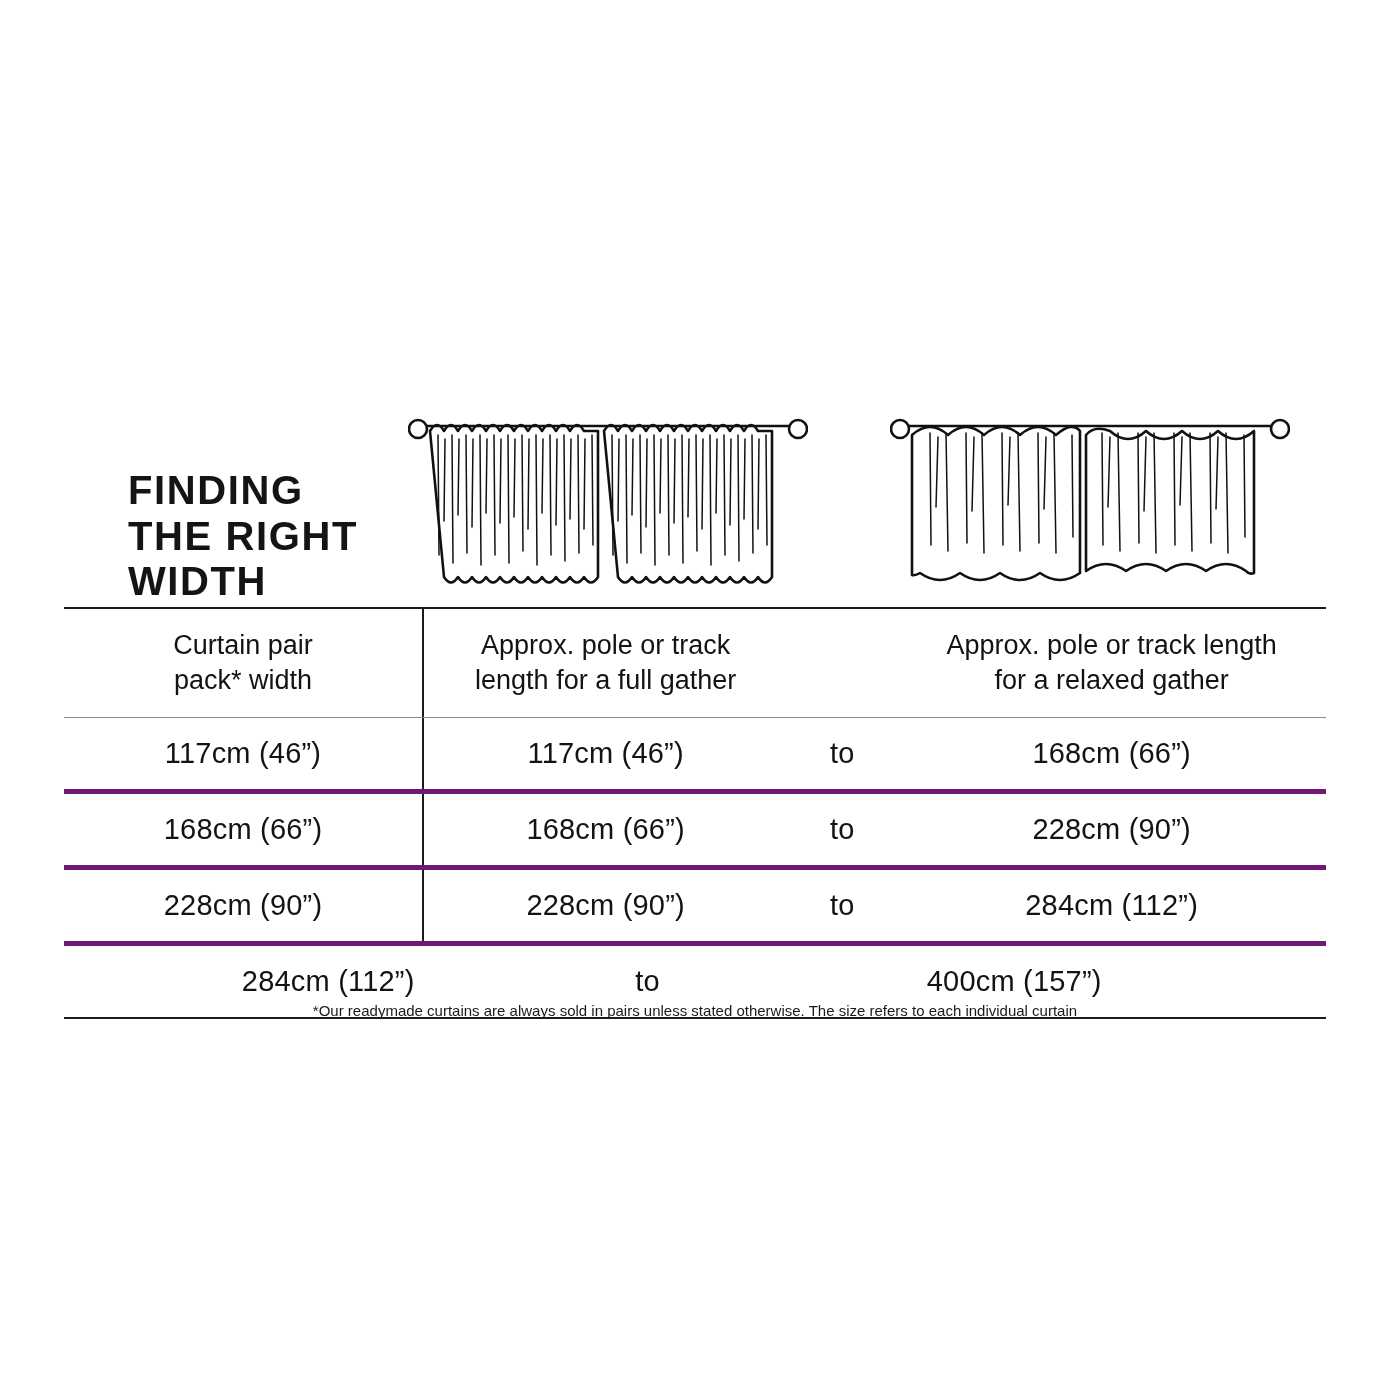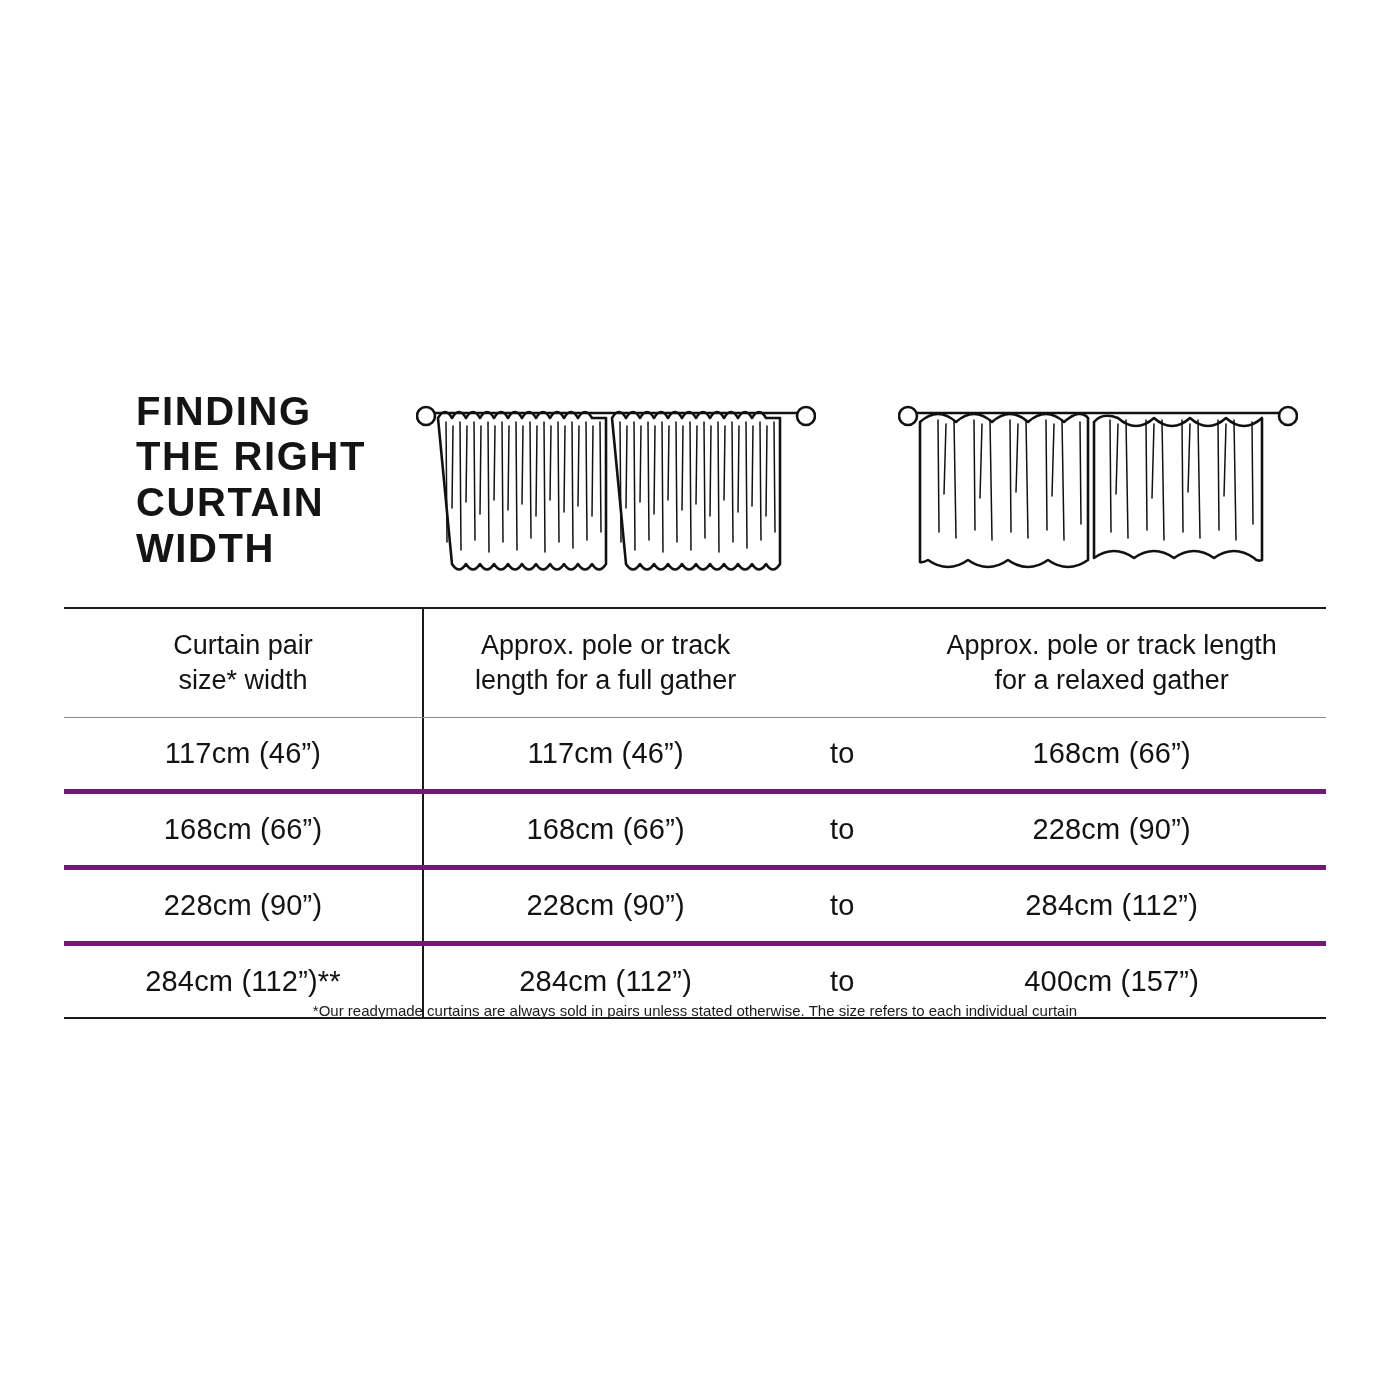--- a/index.html
+++ b/index.html
@@ -18,26 +18,26 @@
   #sheet {
     position: absolute;
     left: 0; top: 0;
     width: 1389px;
     height: 1389px;
     background: #fff;
   }
   
   .header-area {
     position: absolute;
-    left: 64px;
+    left: 56px;
     top: 355px;
     width: 1262px;
     height: 250px;
     display: flex;
-    align-items: center;
+    align-items: flex-end;
   }
   .title-block {
     width: 330px;
     padding-left: 72px;
     box-sizing: border-box;
   }
   .title-block .title-line {
     font-size: 40px;
     font-weight: bold;
     letter-spacing: 1.6px;
@@ -151,21 +151,20 @@
 </head>
 <body>
 
 <div id="sheet">
 
   <div class="header-area">
 
     <div class="title-block">
       <div class="title-line">FINDING</div>
       <div class="title-line">THE RIGHT</div>
-      <div class="title-line">CURTAIN</div>
       <div class="title-line">WIDTH</div>
     </div>
 
     <div class="illus-wrap">
 
       <svg width="400" height="210" viewBox="0 0 400 210">
         <g fill="none" stroke="#111" stroke-width="2.6" stroke-linejoin="round" stroke-linecap="round">
 
           <line x1="6" y1="31" x2="394" y2="31"></line>
           <circle cx="10" cy="34" r="9" fill="#fff"></circle>
@@ -296,21 +295,21 @@
 
     </div>
   </div>
 
   <div class="table">
 
     <div class="row head">
       <div class="col-a">
         <div class="head-text">
           <div>Curtain pair</div>
-          <div>size* width</div>
+          <div>pack* width</div>
         </div>
       </div>
       <div class="col-b">
         <div class="head-b-inner">
           <div class="h-full">
             <div class="head-text">
               <div>Approx. pole or track</div>
               <div>length for a full gather</div>
             </div>
           </div>
@@ -370,23 +369,20 @@
         <div class="cell-to">
           <span class="data-text">to</span>
         </div>
         <div class="cell-relax">
           <span class="data-text">284cm (112”)</span>
         </div>
       </div>
     </div>
 
     <div class="row data last">
-      <div class="col-a">
-        <span class="data-text">284cm (112”)**</span>
-      </div>
       <div class="col-b">
         <div class="cell-full">
           <span class="data-text">284cm (112”)</span>
         </div>
         <div class="cell-to">
           <span class="data-text">to</span>
         </div>
         <div class="cell-relax">
           <span class="data-text">400cm (157”)</span>
         </div>

